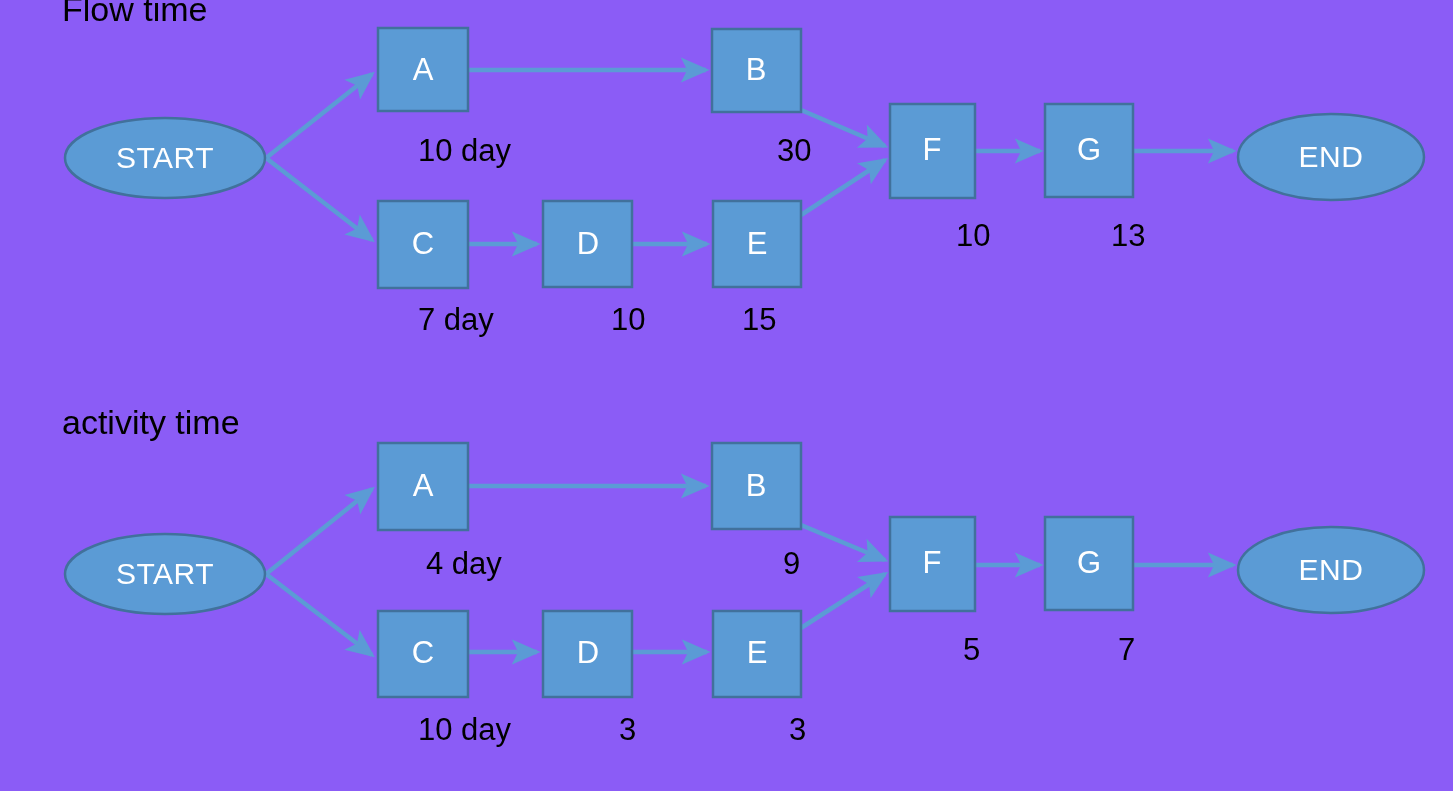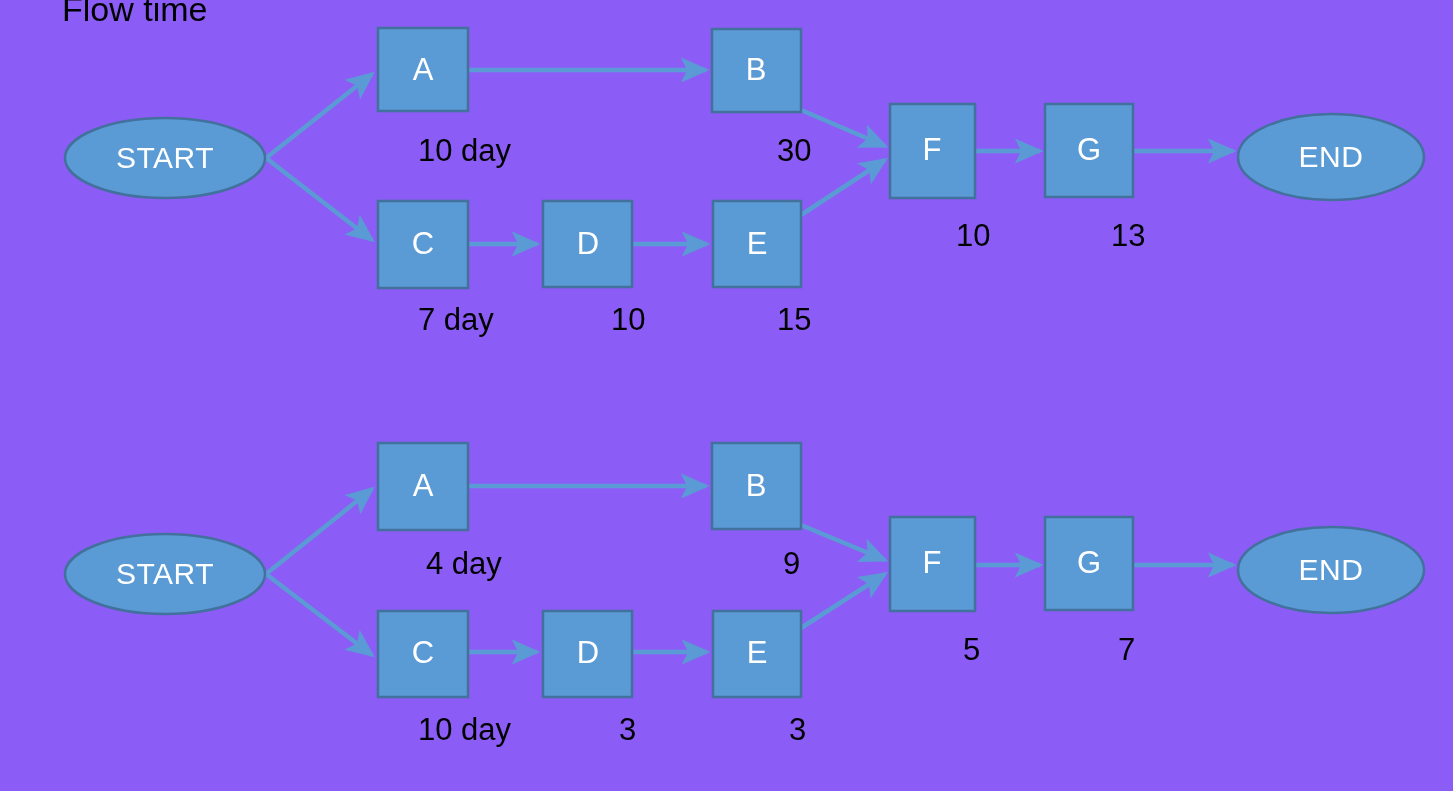--- a/index.html
+++ b/index.html
@@ -109,24 +109,25 @@
 
       <ellipse cx="1331" cy="157" rx="93" ry="43" fill="#5B9BD5" stroke="#41719C" stroke-width="2.5"></ellipse>
       <text class="terminal-label" x="1331" y="159">END</text>
     </g>
   </svg>
 
   <div class="duration-label" style="left:377px; top:133px;">10 day</div>
   <div class="duration-label" style="left:736px; top:133px;">30</div>
   <div class="duration-label" style="left:377px; top:302px;">7 day</div>
   <div class="duration-label" style="left:570px; top:302px;">10</div>
-  <div class="duration-label" style="left:736px; top:302px;">15</div>
+  <div class="duration-label" style="left:701px; top:302px;">15</div>
   <div class="duration-label" style="left:915px; top:218px;">10</div>
   <div class="duration-label" style="left:1070px; top:218px;">13</div>
 
+  <div class="diagram-title" style="left:62px; top:403px;">activity time</div>
 
   <svg class="layer" viewBox="0 0 1453 791" xmlns="http://www.w3.org/2000/svg">
 
     <g stroke="#5B9BD5" stroke-width="4.5" fill="none" marker-end="url(#arrowhead)">
       <line x1="266" y1="574" x2="372" y2="489"></line>
       <line x1="266" y1="574" x2="372" y2="655"></line>
       <line x1="468" y1="486" x2="706" y2="486"></line>
       <line x1="468" y1="652" x2="537" y2="652"></line>
       <line x1="632" y1="652" x2="707" y2="652"></line>
       <line x1="801" y1="525" x2="885" y2="560"></line>

